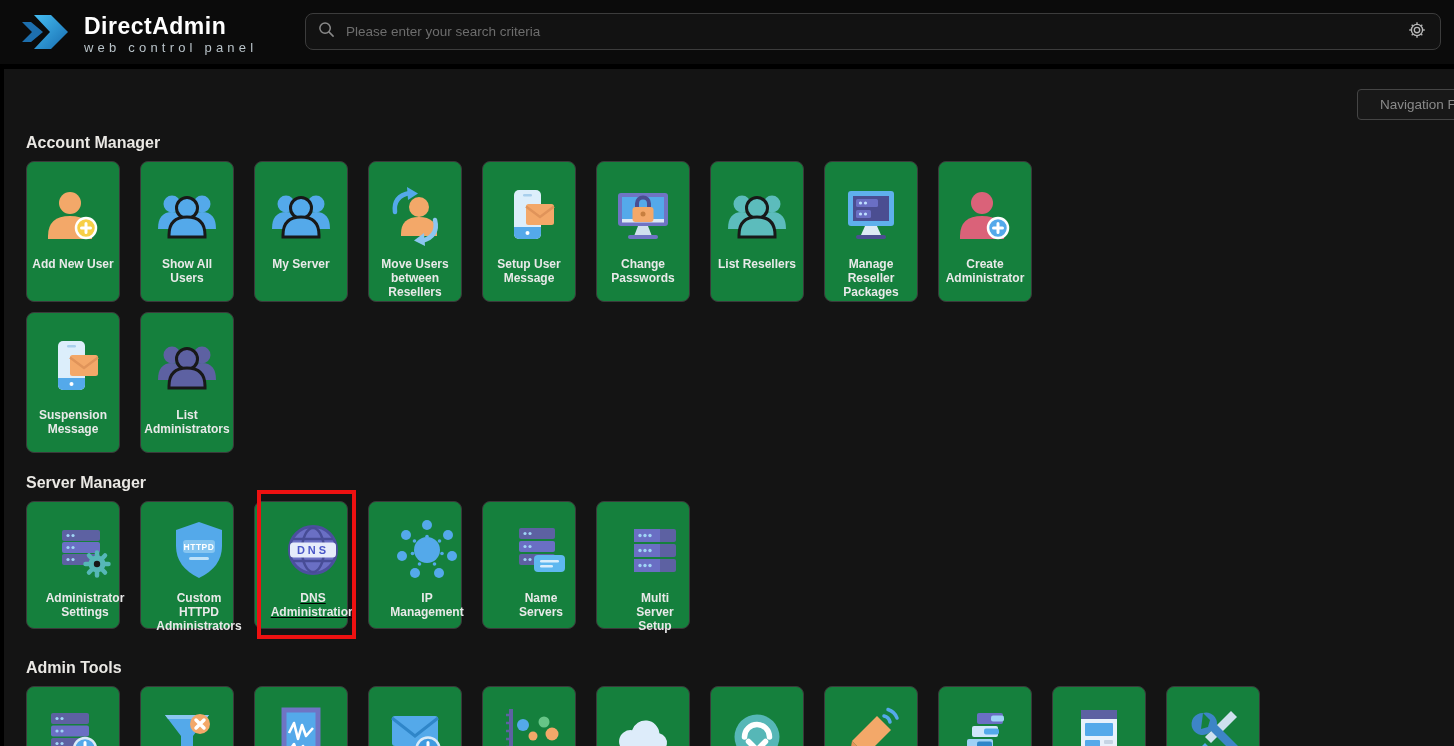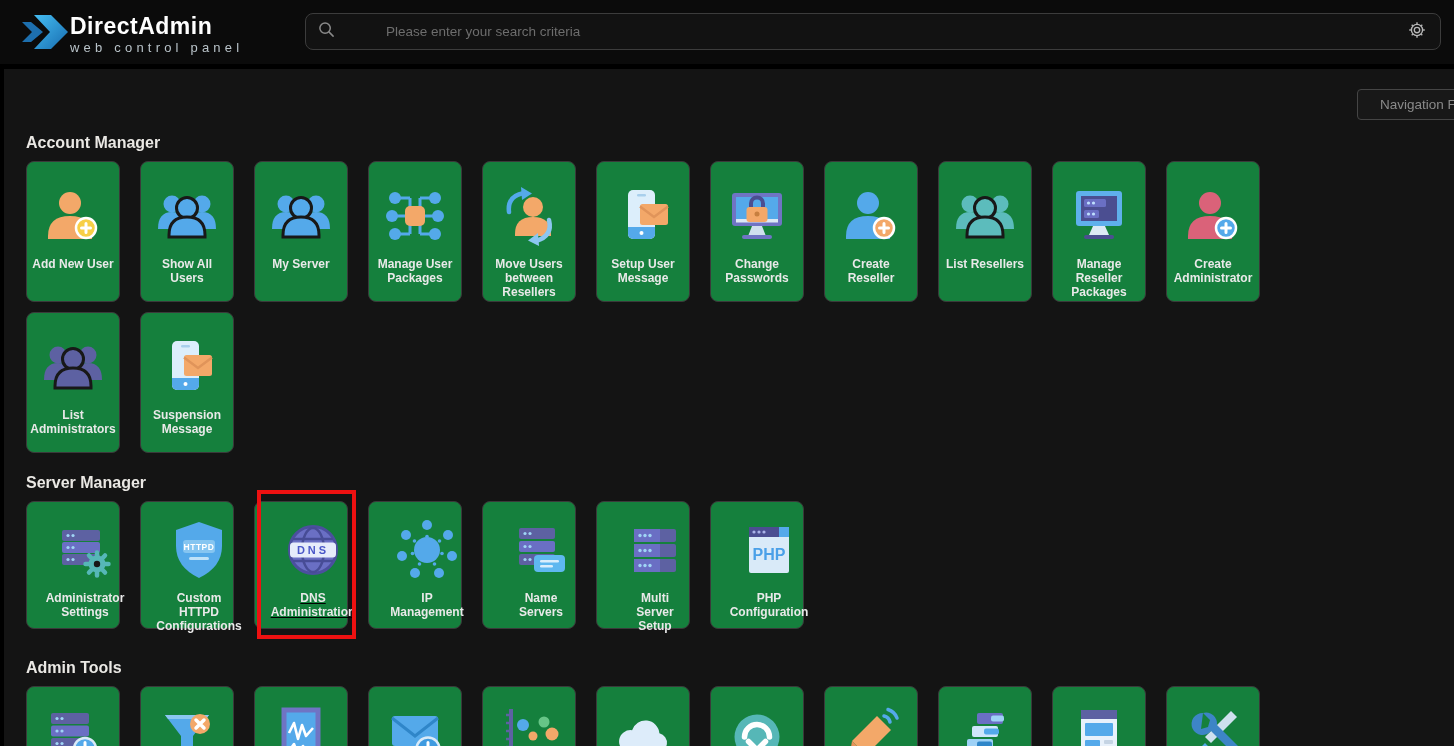--- a/index.html
+++ b/index.html
@@ -1,27 +1,27 @@
 <!DOCTYPE html>
 <html style="--highlight: #ee1111;"><head>
 <meta charset="utf-8">
 <title>DirectAdmin</title>
 <style>
   html,body{margin:0;padding:0;width:1454px;height:746px;overflow:hidden;background:#000;
     font-family:"Liberation Sans",sans-serif;}
   .header{position:absolute;top:0;left:0;width:1454px;height:64px;background:#0b0b0b;}
-  .logo{position:absolute;left:22px;top:11px;display:flex;align-items:center;gap:2px;cursor:pointer;justify-content:flex-end;}
+  .logo{position:absolute;left:22px;top:11px;display:flex;align-items:center;gap:16px;cursor:pointer;justify-content:flex-end;}
   .logo-text{display:flex;flex-direction:column;line-height:1;}
   .brand-name{color:#ffffff;font-size:23px;font-weight:bold;letter-spacing:.5px;}
   .brand-tagline{color:#b9c3c9;font-size:13px;letter-spacing:4.2px;margin-top:3px;}
   .search-bar{position:absolute;left:305px;right:13px;top:13px;height:37px;box-sizing:border-box;
     background:#121212;border:1px solid #3c3c3c;border-radius:8px;display:flex;align-items:center;
     padding:0 12px;gap:9px;}
   .search-input{flex:1;background:transparent;border:none;outline:none;color:#cccccc;font-size:13.5px;
-    font-family:"Liberation Sans",sans-serif;margin-left:40px;}
+    font-family:"Liberation Sans",sans-serif;}
   .search-input::placeholder{color:#6d6d6d;}
   .gear-btn{background:none;border:none;padding:2px;cursor:pointer;display:flex;align-items:center;}
   .main{position:absolute;top:69px;left:4px;width:1460px;height:1200px;background:#141414;}
   .content{padding:64px 0 0 22px;position:relative;}
   .nav-filter{position:absolute;top:20px;left:1353px;width:190px;height:31px;box-sizing:border-box;
     background:#181818;border:1px solid #454545;border-radius:4px;color:#9a9a9a;font-size:13.5px;
     padding:0 8px 0 22px;outline:none;font-family:"Liberation Sans",sans-serif;}
   .nav-filter::placeholder{color:#8a8a8a;}
   .section{margin-top:20px;}
   .section:first-of-type{margin-top:0;}
@@ -129,37 +129,20 @@
                   <circle cx="32" cy="24" r="10.5" stroke="#181818" stroke-width="3"></circle>
                   <path d="M14 51 Q14 33 32 33 Q50 33 50 51 L50 53 L14 53 Z" stroke="#181818" stroke-width="3"></path>
                 </g>
               </svg>
             </div>
             <div class="tile-label">My Server</div>
           </div>
           <div class="tile">
             <div class="tile-icon">
               <svg viewBox="0 0 64 64">
-                <path d="M13 14 H27 M13 32 H23 M13 50 H27 M51 14 H37 M51 32 H41 M51 50 H37 M27 14 V26 M37 14 V26 M27 50 V38 M37 50 V38" stroke="#54a9ea" stroke-width="3" fill="none"></path>
-                <g fill="#54a9ea">
-                  <circle cx="12" cy="14" r="6"></circle>
-                  <circle cx="9" cy="32" r="6"></circle>
-                  <circle cx="12" cy="50" r="6"></circle>
-                  <circle cx="52" cy="14" r="6"></circle>
-                  <circle cx="55" cy="32" r="6"></circle>
-                  <circle cx="52" cy="50" r="6"></circle>
-                </g>
-                <rect x="22" y="22" width="20" height="20" rx="5" fill="#f3a869"></rect>
-              </svg>
-            </div>
-            <div class="tile-label">Manage User Packages</div>
-          </div>
-          <div class="tile">
-            <div class="tile-icon">
-              <svg viewBox="0 0 64 64">
                 <path d="M12 28 Q10 12 27 9" stroke="#54a9ea" stroke-width="4.5" fill="none" stroke-linecap="round"></path>
                 <path d="M24 3 L35 9.5 L25 16 Z" fill="#54a9ea"></path>
                 <circle cx="36" cy="23" r="10" fill="#f3a869"></circle>
                 <path d="M18 50 Q18 33 36 33 Q54 33 54 50 L54 52 L18 52 Z" fill="#f3a869"></path>
                 <path d="M52 36 Q56 52 39 57" stroke="#8cc6f0" stroke-width="4.5" fill="none" stroke-linecap="round"></path>
                 <path d="M42 62 L31 56.5 L41 49 Z" fill="#8cc6f0"></path>
               </svg>
             </div>
             <div class="tile-label">Move Users between Resellers</div>
           </div>
@@ -183,31 +166,20 @@
                 <rect x="11" y="13" width="42" height="22" fill="#54a9ea"></rect>
                 <rect x="11" y="35" width="42" height="3.5" fill="#dce9f5"></rect>
                 <path d="M26 24 v-4.5 a6 6 0 0 1 12 0 V24" stroke="#4b4e91" stroke-width="4" fill="none"></path>
                 <rect x="21.5" y="23" width="21" height="15" rx="3" fill="#f3a869"></rect>
                 <circle cx="32" cy="30" r="2.5" fill="#c77f3f"></circle>
                 <path d="M27 42 h10 l3.5 9 h-17 z" fill="#cfe0ee"></path>
                 <rect x="17" y="51" width="30" height="4" rx="2" fill="#6f74c4"></rect>
               </svg>
             </div>
             <div class="tile-label">Change Passwords</div>
-          </div>
-          <div class="tile">
-            <div class="tile-icon">
-              <svg viewBox="0 0 64 64">
-                <circle cx="29" cy="19" r="11" fill="#54a9ea"></circle>
-                <path d="M7 52 Q7 32 29 32 Q51 32 51 52 L51 55 L7 55 Z" fill="#54a9ea"></path>
-                <circle cx="45" cy="44" r="10" fill="#f3a869" stroke="#ffffff" stroke-width="2.5"></circle>
-                <path d="M45 39.5 V48.5 M40.5 44 H49.5" stroke="#fff" stroke-width="3" stroke-linecap="round"></path>
-              </svg>
-            </div>
-            <div class="tile-label">Create Reseller</div>
           </div>
           <div class="tile">
             <div class="tile-icon">
               <svg viewBox="0 0 64 64">
                 <g fill="#5cbcbc">
                   <circle cx="17" cy="20" r="8.5"></circle>
                   <path d="M3 45 Q3 28 17 28 Q31 28 31 45 Z"></path>
                   <circle cx="47" cy="20" r="8.5"></circle>
                   <path d="M33 45 Q33 28 47 28 Q61 28 61 45 Z"></path>
                   <circle cx="32" cy="24" r="10.5" stroke="#181818" stroke-width="3"></circle>
@@ -243,44 +215,44 @@
                 <path d="M45 39.5 V48.5 M40.5 44 H49.5" stroke="#fff" stroke-width="3" stroke-linecap="round"></path>
               </svg>
             </div>
             <div class="tile-label">Create Administrator</div>
           </div>
         </div>
         <div class="tile-row">
           <div class="tile">
             <div class="tile-icon">
               <svg viewBox="0 0 64 64">
+                <rect x="17" y="6" width="27" height="49" rx="5" fill="#dceefb"></rect>
+                <rect x="26" y="10" width="9" height="2.6" rx="1.3" fill="#a8cfec"></rect>
+                <path d="M17 43 h27 v7 a5 5 0 0 1 -5 5 h-17 a5 5 0 0 1 -5-5 z" fill="#54a9ea"></path>
+                <circle cx="30.5" cy="49" r="2" fill="#fff"></circle>
+                <rect x="29" y="20" width="28" height="21" rx="2.5" fill="#f3a869"></rect>
+                <path d="M29 22.5 L43 33 L57 22.5" stroke="#e0945a" stroke-width="2.5" fill="none"></path>
+              </svg>
+            </div>
+            <div class="tile-label">Suspension Message</div>
+          </div>
+          <div class="tile">
+            <div class="tile-icon">
+              <svg viewBox="0 0 64 64">
                 <g fill="#5d61a2">
                   <circle cx="17" cy="20" r="8.5"></circle>
                   <path d="M3 45 Q3 28 17 28 Q31 28 31 45 Z"></path>
                   <circle cx="47" cy="20" r="8.5"></circle>
                   <path d="M33 45 Q33 28 47 28 Q61 28 61 45 Z"></path>
                   <circle cx="32" cy="24" r="10.5" stroke="#181818" stroke-width="3"></circle>
                   <path d="M14 51 Q14 33 32 33 Q50 33 50 51 L50 53 L14 53 Z" stroke="#181818" stroke-width="3"></path>
                 </g>
               </svg>
             </div>
             <div class="tile-label">List Administrators</div>
-          </div>
-          <div class="tile">
-            <div class="tile-icon">
-              <svg viewBox="0 0 64 64">
-                <rect x="17" y="6" width="27" height="49" rx="5" fill="#dceefb"></rect>
-                <rect x="26" y="10" width="9" height="2.6" rx="1.3" fill="#a8cfec"></rect>
-                <path d="M17 43 h27 v7 a5 5 0 0 1 -5 5 h-17 a5 5 0 0 1 -5-5 z" fill="#54a9ea"></path>
-                <circle cx="30.5" cy="49" r="2" fill="#fff"></circle>
-                <rect x="29" y="20" width="28" height="21" rx="2.5" fill="#f3a869"></rect>
-                <path d="M29 22.5 L43 33 L57 22.5" stroke="#e0945a" stroke-width="2.5" fill="none"></path>
-              </svg>
-            </div>
-            <div class="tile-label">Suspension Message</div>
           </div>
         </div>
       </section>
       <section class="section section-server-manager">
         <div class="section-title">Server Manager</div>
         <div class="tile-row">
           <div class="tile">
             <div class="tile-icon">
               <svg viewBox="0 0 64 64">
                 <rect x="9" y="12" width="38" height="11" rx="2" fill="#5d61a2"></rect>
@@ -305,21 +277,21 @@
           </div>
           <div class="tile">
             <div class="tile-icon">
               <svg viewBox="0 0 64 64">
                 <path d="M32 4 L55 12 V28 Q55 49 32 60 Q9 49 9 28 V12 Z" fill="#54a9ea"></path>
                 <rect x="16" y="22" width="32" height="13" rx="3" fill="#85c5f1"></rect>
                 <text x="32" y="32" text-anchor="middle" font-family="Liberation Sans,sans-serif" font-size="8.5" font-weight="bold" fill="#fff" letter-spacing="0.5">HTTPD</text>
                 <rect x="22" y="39" width="20" height="3" rx="1.5" fill="#bfe2f8"></rect>
               </svg>
             </div>
-            <div class="tile-label">Custom HTTPD Configurations</div>
+            <div class="tile-label">Custom HTTPD Administrators</div>
           </div>
           <div class="tile highlighted">
             <div class="tile-icon">
               <svg viewBox="0 0 64 64">
                 <circle cx="32" cy="32" r="23.5" fill="#6a6fc4" stroke="#4b4f9e" stroke-width="3"></circle>
                 <ellipse cx="32" cy="32" rx="11" ry="22" fill="none" stroke="#474c96" stroke-width="2.5"></ellipse>
                 <path d="M12 21 H52 M9.5 32 H54.5 M12 43 H52" stroke="#474c96" stroke-width="2.5" fill="none"></path>
                 <rect x="9" y="24.5" width="46" height="15" rx="3.5" fill="#e6ecfb"></rect>
                 <text x="32" y="36" text-anchor="middle" font-family="Liberation Sans,sans-serif" font-size="11" font-weight="bold" fill="#4a57c8" letter-spacing="3">DNS</text>
               </svg>
@@ -388,36 +360,20 @@
                   <circle cx="22" cy="32.5" r="1.7"></circle>
                   <circle cx="27" cy="32.5" r="1.7"></circle>
                   <circle cx="17" cy="47.5" r="1.7"></circle>
                   <circle cx="22" cy="47.5" r="1.7"></circle>
                   <circle cx="27" cy="47.5" r="1.7"></circle>
                 </g>
               </svg>
             </div>
             <div class="tile-label">Multi Server Setup</div>
           </div>
-          <div class="tile">
-            <div class="tile-icon">
-              <svg viewBox="0 0 64 64">
-                <rect x="12" y="9" width="40" height="46" rx="2" fill="#d9eaf8"></rect>
-                <path d="M12 9 h40 v10 h-40 z" fill="#4b4e91"></path>
-                <rect x="42" y="9" width="10" height="10" fill="#54a9ea"></rect>
-                <g fill="#aab3e8">
-                  <circle cx="17" cy="14" r="1.6"></circle>
-                  <circle cx="22" cy="14" r="1.6"></circle>
-                  <circle cx="27" cy="14" r="1.6"></circle>
-                </g>
-                <text x="32" y="42" text-anchor="middle" font-family="Liberation Sans,sans-serif" font-size="16" font-weight="bold" fill="#4aa0e8">PHP</text>
-              </svg>
-            </div>
-            <div class="tile-label">PHP Configuration</div>
-          </div>
         </div>
       </section>
       <section class="section section-admin-tools">
         <div class="section-title">Admin Tools</div>
         <div class="tile-row">
           <div class="tile">
             <div class="tile-icon">
               <svg viewBox="0 0 64 64">
                 <rect x="10" y="10" width="38" height="11" rx="2" fill="#5d61a2"></rect>
                 <rect x="10" y="22.5" width="38" height="11" rx="2" fill="#6a6fc4"></rect>

